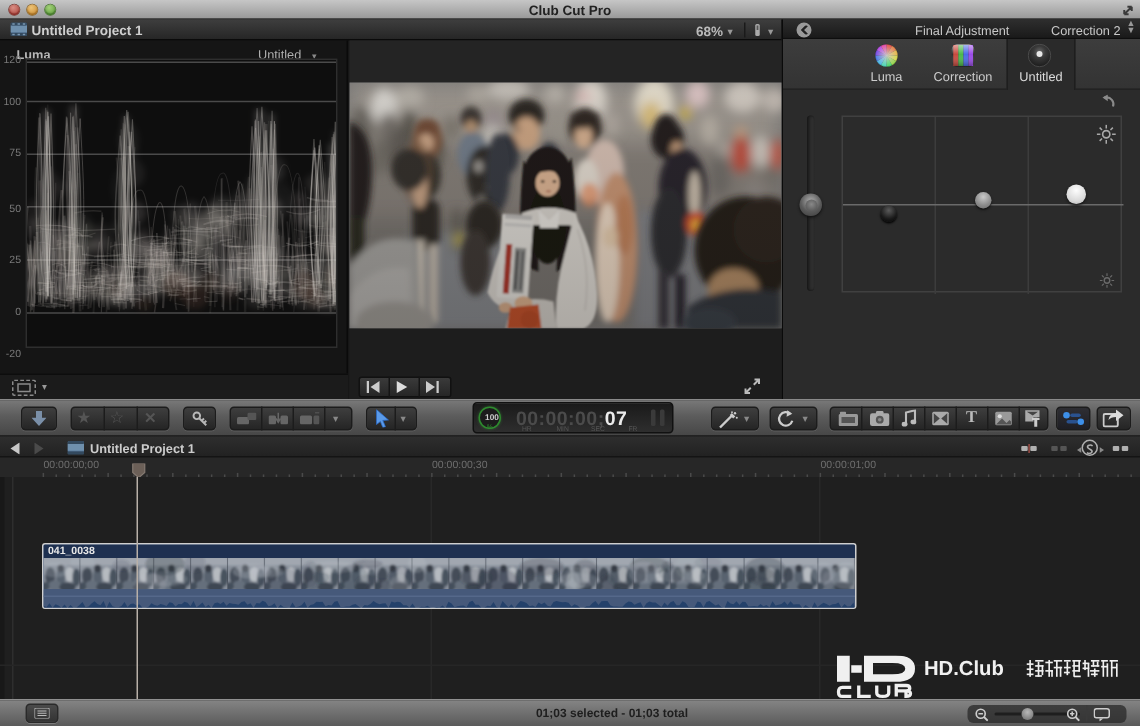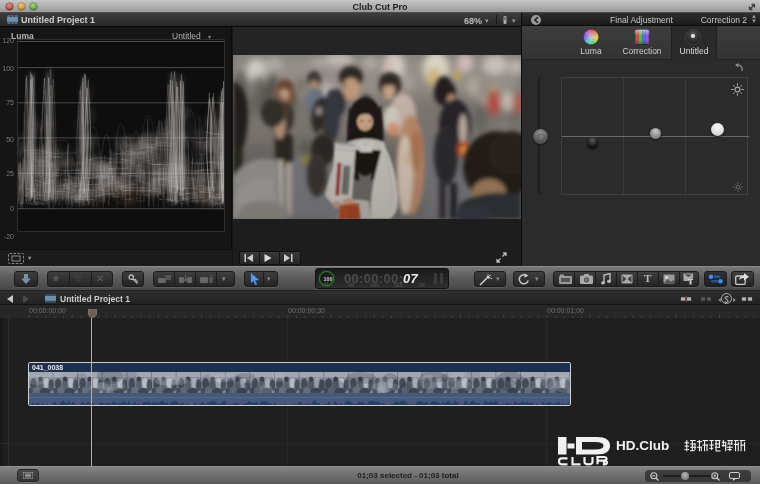--- a/index.html
+++ b/index.html
@@ -1262,21 +1262,21 @@
 <div class="abs" style="left:244px;top:4px;width:34px;height:16px;background:linear-gradient(#3e3e3e,#252525);border:1px solid #1c1c1c;border-radius:3px;box-shadow:0 0.5px 0 rgba(255,255,255,0.2);"></div>
 <div class="abs" style="left:263px;top:4px;width:1px;height:16px;background:#1c1c1c;"></div>
 <svg class="abs" style="left:250px;top:6px;" width="10" height="12" viewBox="0 0 10 12">
         <path d="M1 0 L9 7 L5.2 7.3 L7 11.5 L5.2 12 L3.6 8 L1 10 Z" fill="#5a9ae8" stroke="#2a6ac8" stroke-width="0.5"></path>
       </svg>
 <div class="abs" style="left:267px;top:8px;font-size:7px;color:#888;">▾</div>
 <div class="abs" style="left:315px;top:1px;width:134px;height:21px;background:linear-gradient(#1a1a1a,#2e2e2e);border:1px solid #111;border-radius:3px;"></div>
 <div class="abs" style="left:319px;top:3.5px;width:15px;height:15px;border-radius:50%;border:1.5px solid #2e8b2e;background:#1c1c1c;box-shadow:0 0 2px rgba(60,160,60,0.5);"></div>
 <div class="abs" style="left:318px;top:8.5px;width:20px;text-align:center;font-size:5.5px;font-weight:bold;color:#cfcfcf;">100</div>
 <div class="abs" style="left:324.5px;top:14.5px;font-size:4.5px;color:#2e8b2e;">%</div>
-<div class="abs" style="left:344px;top:3.5px;font-size:13px;font-weight:bold;color:#4b4b4b;letter-spacing:0.3px;">00:00:00<span style="color:#4b4b4b;">;</span><span style="color:#ebebeb;font-style:italic;">07</span></div>
+<div class="abs" style="left:344px;top:3.5px;font-size:13px;font-weight:bold;color:#4b4b4b;letter-spacing:0.3px;">00:00:00<span style="color:#4b4b4b;">;</span><span style="color:#ebebeb;">07</span></div>
 <div class="abs" style="left:348px;top:16px;font-size:4.5px;color:#555;">HR</div>
 <div class="abs" style="left:371px;top:16px;font-size:4.5px;color:#555;">MIN</div>
 <div class="abs" style="left:394px;top:16px;font-size:4.5px;color:#555;">SEC</div>
 <div class="abs" style="left:419px;top:16px;font-size:4.5px;color:#555;">FR</div>
 <div class="abs" style="left:434px;top:6px;width:3px;height:11px;background:#3a3a3a;border-radius:1px;"></div>
 <div class="abs" style="left:440px;top:6px;width:3px;height:11px;background:#3a3a3a;border-radius:1px;"></div>
 <div class="abs" style="left:474px;top:4px;width:32px;height:16px;background:linear-gradient(#3e3e3e,#252525);border:1px solid #1c1c1c;border-radius:3px;box-shadow:0 0.5px 0 rgba(255,255,255,0.2);"></div>
 <svg class="abs" style="left:479px;top:6.5px;" width="13" height="12" viewBox="0 0 13 12">
         <path d="M1 11 L9 3" stroke="#ccc" stroke-width="1.6"></path>
         <path d="M8.2 2 L10.5 4.3" stroke="#ccc" stroke-width="2"></path>

